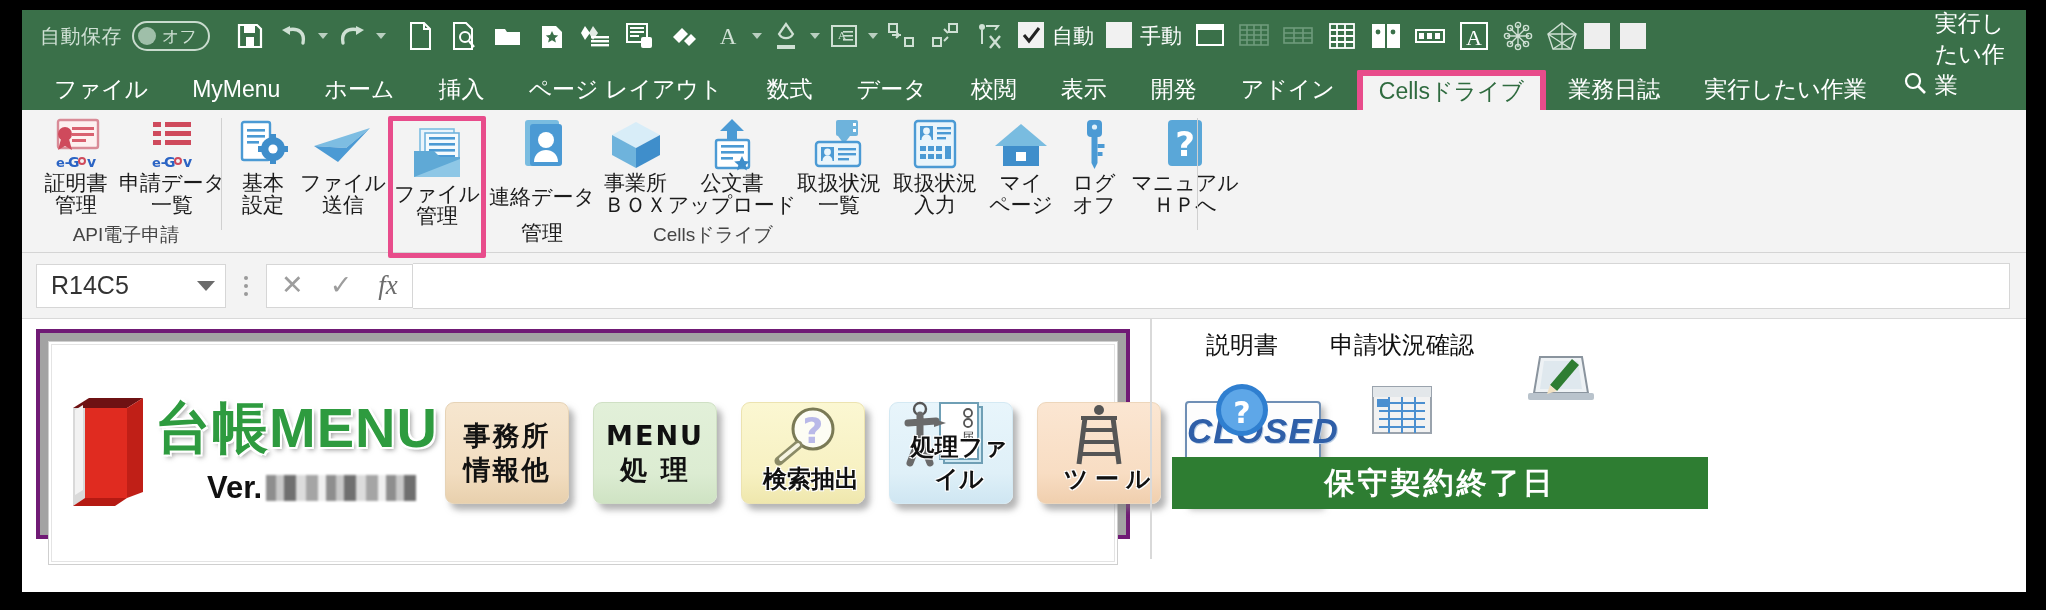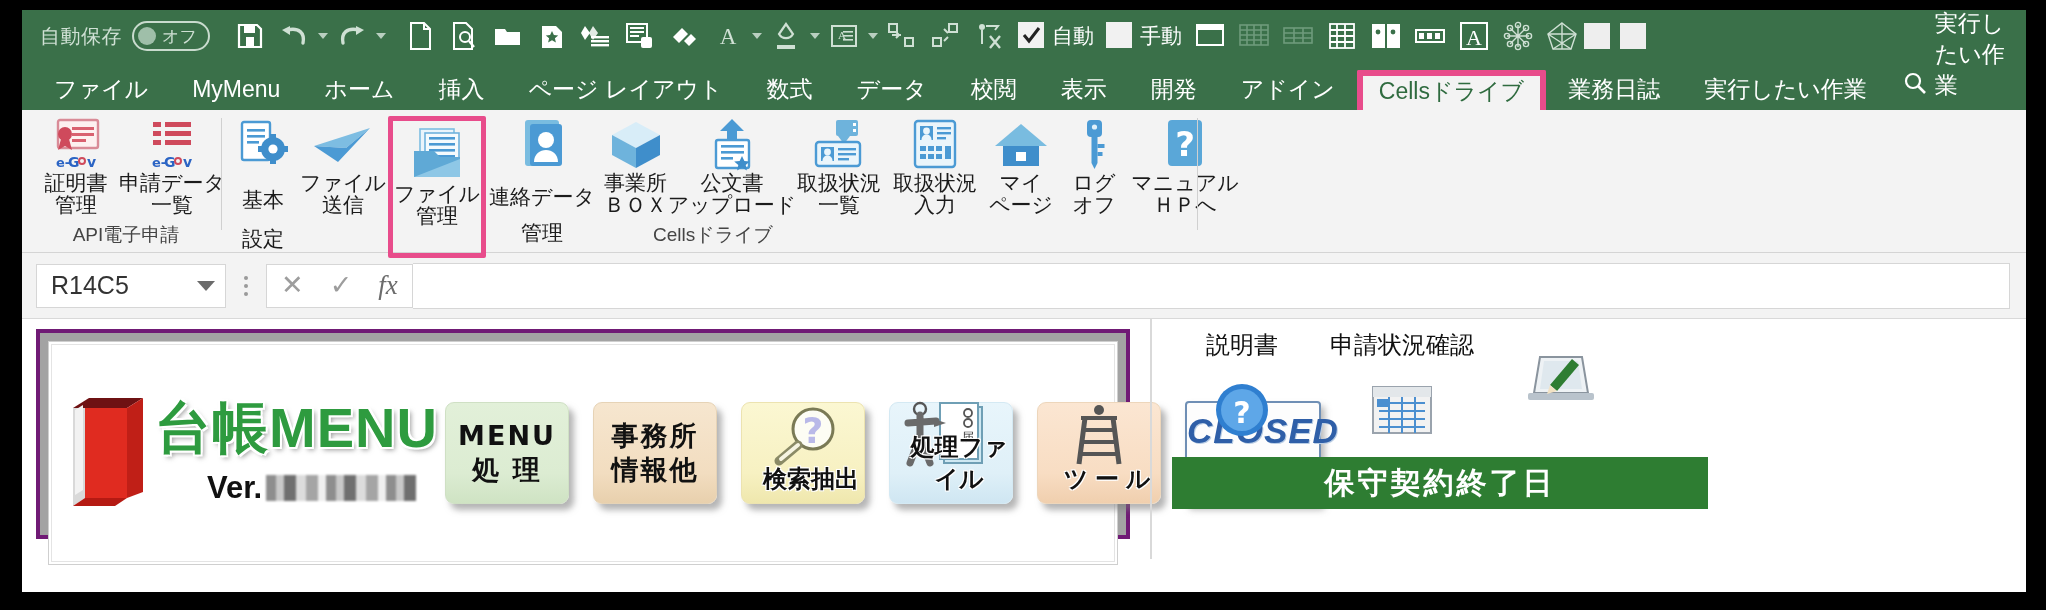--- a/index.html
+++ b/index.html
@@ -408,21 +408,21 @@
             <span class="t">一覧</span>
           </div>
         </div>
         <div class="glabel">API電子申請</div>
         <div class="gsep"></div>
       </div>
 
       <div class="grp" style="left:206px;width:970px;">
         <div class="btns">
 
-          <div class="rb" style="width:70px;gap:17px;">
+          <div class="rb" style="width:70px;">
             <span class="ico">
               <svg width="58" height="54" viewBox="0 0 58 54">
                 <rect x="8" y="4" width="28" height="38" rx="2" fill="#fff" stroke="#4b9ad4" stroke-width="2.4"></rect>
                 <g fill="#4b9ad4">
                     <rect x="13" y="11" width="18" height="2.6"></rect>
                     <rect x="13" y="17" width="18" height="2.6"></rect>
                     <rect x="13" y="23" width="12" height="2.6"></rect>
                   </g>
                 <circle cx="39" cy="31" r="12" fill="#3f8ecb"></circle>
                   <circle cx="39" cy="31" r="4.6" fill="#fff"></circle>
@@ -638,31 +638,31 @@
             </div>
 
             <div class="title-wrap">
               <div class="daicho">台帳MENU</div>
               <div class="ver">
                 <span>Ver.</span>
                 <span class="redact"></span>
               </div>
             </div>
 
+            <div class="mbtn beige">
+              <span class="ml">
+                <span>事務所</span><br>
+                <span>情報他</span>
+              </span>
+            </div>
+
             <div class="mbtn green">
               <span class="ml">
                 <span>MENU</span><br>
                 <span>処 理</span>
-              </span>
-            </div>
-
-            <div class="mbtn beige">
-              <span class="ml">
-                <span>事務所</span><br>
-                <span>情報他</span>
               </span>
             </div>
 
             <div class="mbtn cream">
               <span class="bicon">
                 <svg width="92" height="62" viewBox="0 0 92 62">
                   <circle cx="56" cy="24" r="20" fill="#fdfdf4" stroke="#7a7a55" stroke-width="3"></circle>
                   <text x="56" y="38" font-size="36" font-weight="bold" fill="#b9b9e8" text-anchor="middle" font-family="DejaVu Sans, sans-serif">?</text>
                   <path d="M41 40 L22 56" stroke="#8a8a66" stroke-width="9" stroke-linecap="round"></path>
                   <path d="M41 40 L24 54" stroke="#f6f4e2" stroke-width="4" stroke-linecap="round"></path>

